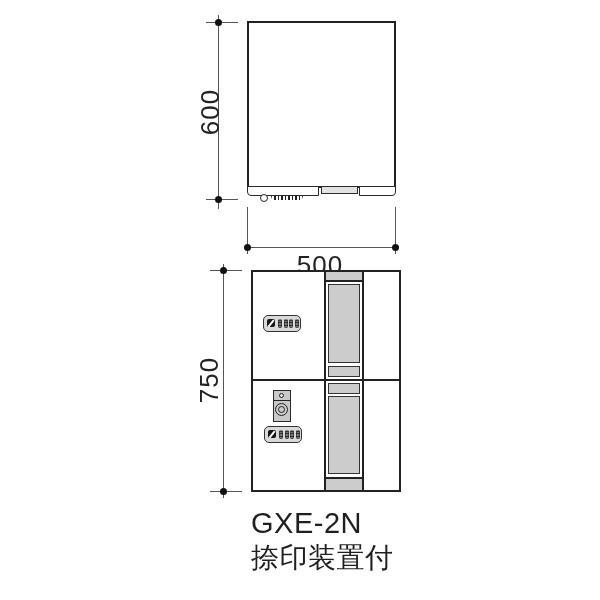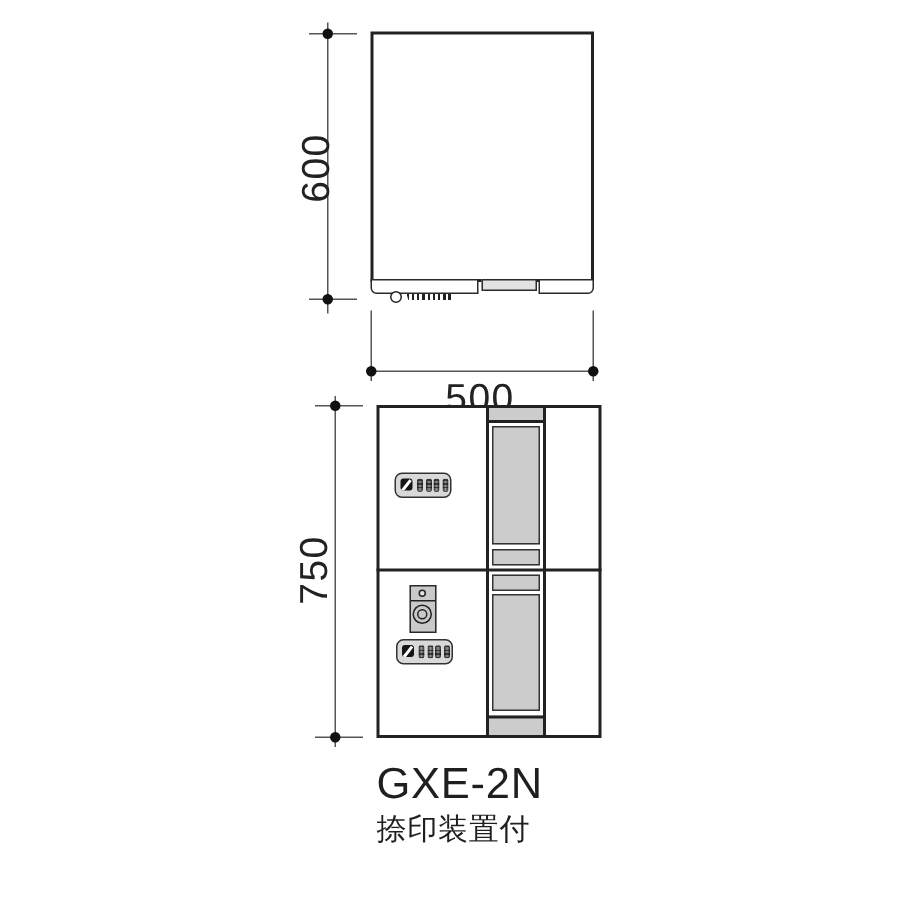--- a/index.html
+++ b/index.html
@@ -76,21 +76,21 @@
                 border: 1.2px solid #222; border-radius: 50%; background: #e3e3e3; box-sizing: border-box; }
   .stamp-sep  { position: absolute; left: 0; top: 9px; width: 100%; height: 1.2px; background: #222; }
   .stamp-ring { position: absolute; left: 1px; top: 11.5px; width: 13px; height: 13px;
                 border: 1.5px solid #222; border-radius: 50%; box-sizing: border-box;
                 display: flex; align-items: center; justify-content: center; }
   .stamp-ring i { width: 7px; height: 7px; border: 1.2px solid #222; border-radius: 50%;
                 box-sizing: border-box; display: block; }
 
   
   .cap-model   { left: 251px; top: 507px; font-size: 29px; color: #1f1f1f; letter-spacing: 0.5px; }
-  .cap-variant { left: 251px; top: 539px; font-size: 20px; color: #1f1f1f; letter-spacing: 0.5px; }
+  .cap-variant { left: 251px; top: 539px; font-size: 28px; color: #1f1f1f; letter-spacing: 0.5px; }
 </style>
 </head>
 <body>
 
 <div class="canvas">
 
   <div class="grp">
     <div class="abs stroke-box tv-body"></div>
     <div class="abs thin-box tv-strip-l"></div>
     <div class="abs thin-box tv-strip-m"></div>

